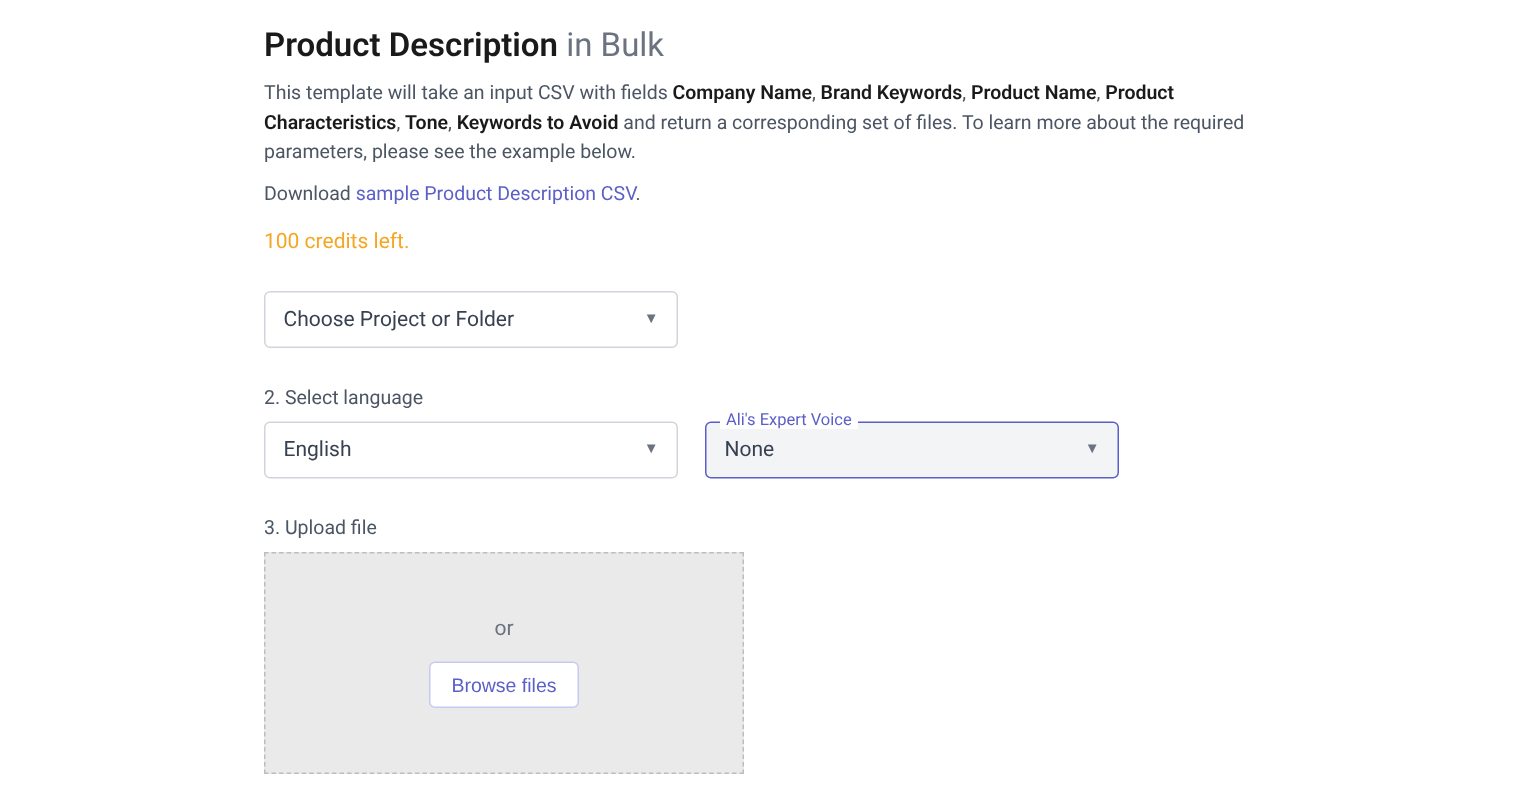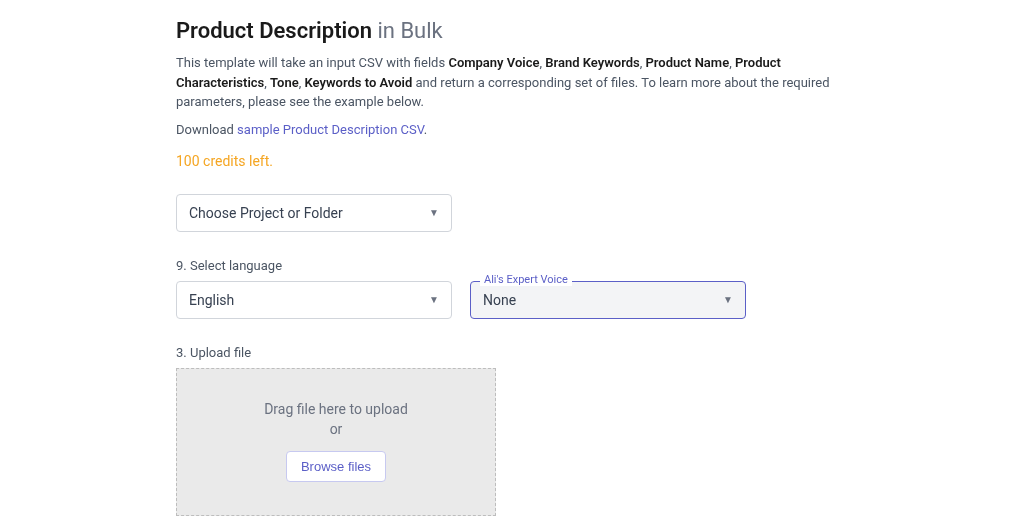--- a/index.html
+++ b/index.html
@@ -120,56 +120,55 @@
   </style>
 </head>
 <body>
 
 <div class="container">
   <h1 class="page-title">
     <span>Product Description</span><span class="suffix"> in Bulk</span>
   </h1>
 
   <p class="description">
-    <span>This template will take an input CSV with fields </span><b>Company Voice</b>, <b>Brand Keywords</b>, <b>Product Name</b>, <b>Product Characteristics</b>, <b>Tone</b>, <b>Keywords to Avoid</b><span> and return a corresponding set of files. To learn more about the required parameters, please see the example below.</span>
+    <span>This template will take an input CSV with fields </span><b>Company Name</b>, <b>Brand Keywords</b>, <b>Product Name</b>, <b>Product Characteristics</b>, <b>Tone</b>, <b>Keywords to Avoid</b><span> and return a corresponding set of files. To learn more about the required parameters, please see the example below.</span>
   </p>
 
   <p class="download-line">
     <span>Download </span><a href="#">sample Product Description CSV</a><span>.</span>
   </p>
 
   <div class="credits">
     <div>100 credits left.</div>
   </div>
 
   <div class="section">
     <div class="select">
       <span>Choose Project or Folder</span>
       <span class="caret">▼</span>
     </div>
   </div>
 
   <div class="section">
-    <div class="step-label">9. Select language</div>
+    <div class="step-label">2. Select language</div>
     <div class="select-row">
       <div class="select">
         <span>English</span>
         <span class="caret">▼</span>
       </div>
       <div class="floating-wrap">
         <span class="floating-label">Ali's Expert Voice</span>
         <div class="select focused">
           <span>None</span>
           <span class="caret">▼</span>
         </div>
       </div>
     </div>
   </div>
 
   <div>
     <div class="step-label">3. Upload file</div>
     <div class="dropzone">
-      <div>Drag file here to upload</div>
       <div>or</div>
       <button class="browse-btn">Browse files</button>
     </div>
   </div>
 </div>
 
 </body></html>

